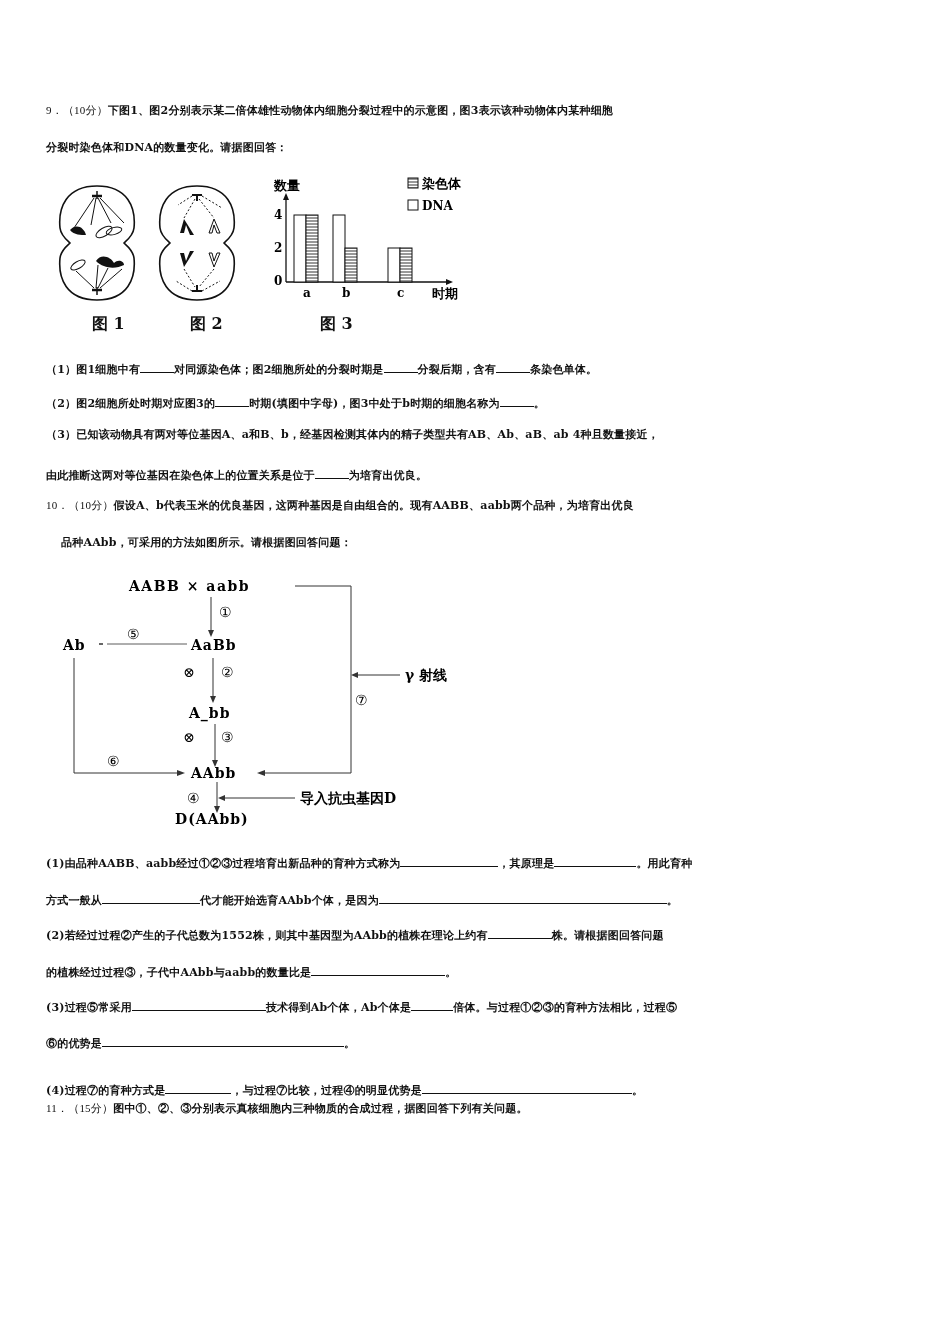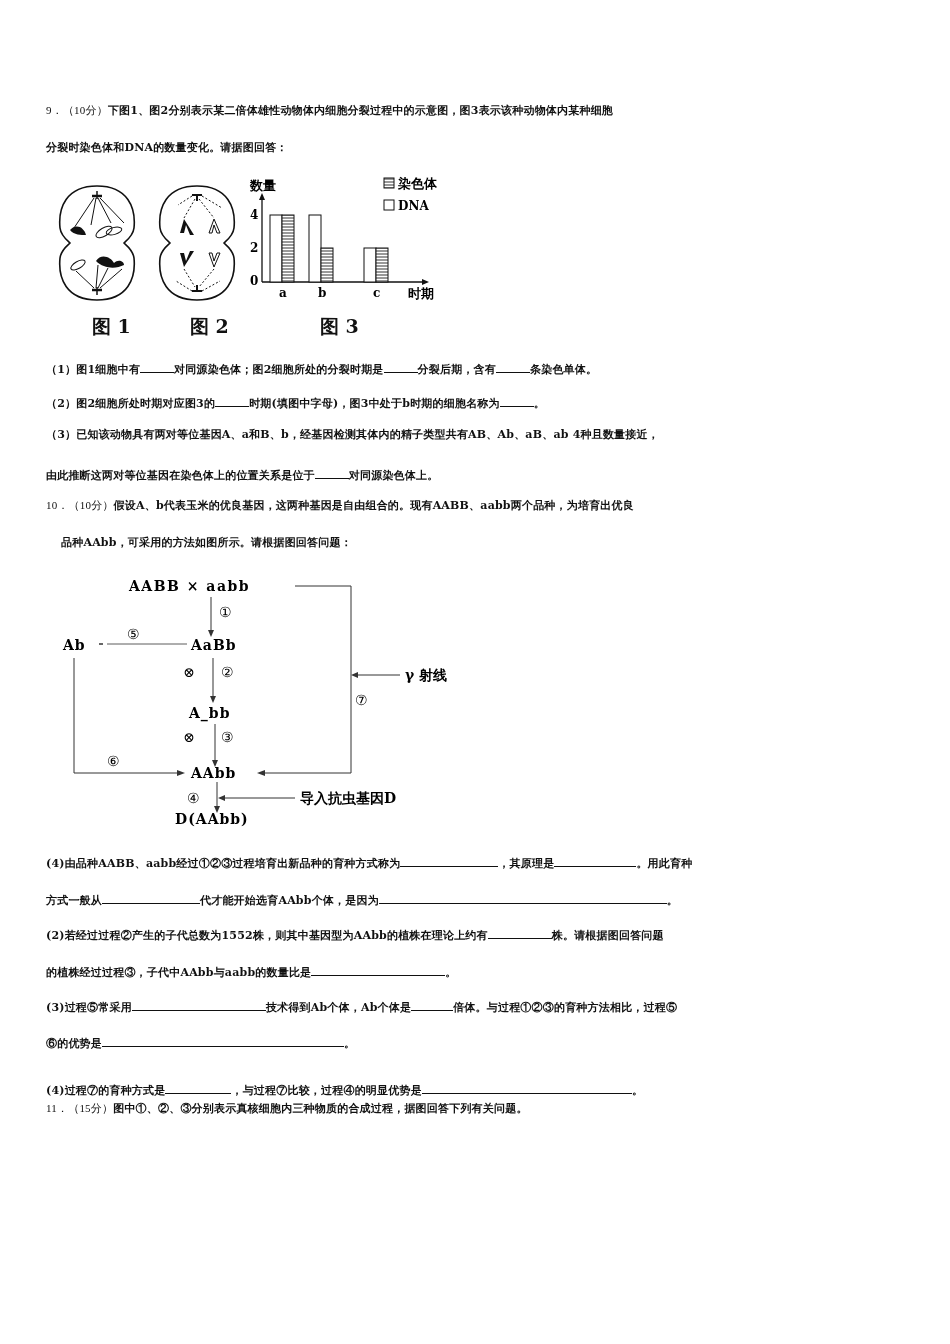--- a/index.html
+++ b/index.html
@@ -3,21 +3,21 @@
 <meta charset="utf-8">
 <style>
   html, body { margin: 0; padding: 0; background: #ffffff; }
   body { width: 950px; height: 1344px; position: relative; overflow: hidden;
          font-family: "DejaVu Serif", "Liberation Serif", serif; color: #111; }
   .line { position: absolute; left: 46px; font-size: 11px; white-space: nowrap; font-weight: bold; letter-spacing: 0.2px; }
   .line .num { font-weight: normal; font-family: "Liberation Serif", serif; }
   .blank { display: inline-block; border-bottom: 1px solid #111; height: 14px; vertical-align: baseline; }
   .fig { position: absolute; }
   .fig svg { display: block; }
-  .caption { position: absolute; font-size: 19px; font-weight: bold; font-family: "DejaVu Serif", serif; }
+  .caption { position: absolute; font-size: 16px; font-weight: bold; font-family: "DejaVu Serif", serif; }
 </style>
 </head>
 <body>
 
 <div class="line" style="top:103px;">
   <span class="num">9．（10分）</span><span>下图1、图2分别表示某二倍体雄性动物体内细胞分裂过程中的示意图，图3表示该种动物体内某种细胞</span>
 </div>
 <div class="line" style="top:140px;">分裂时染色体和DNA的数量变化。请据图回答：</div>
 
 <div class="fig" style="left:56px;top:183px;">
@@ -60,21 +60,21 @@
     <line x1="28" y1="86" x2="39" y2="104" stroke="#111" stroke-width="1" stroke-dasharray="2,2"></line>
     <line x1="58" y1="86" x2="43" y2="104" stroke="#111" stroke-width="1" stroke-dasharray="2,2"></line>
     <line x1="36" y1="108" x2="20" y2="98" stroke="#111" stroke-width="1" stroke-dasharray="2,2"></line>
     <line x1="46" y1="108" x2="64" y2="98" stroke="#111" stroke-width="1" stroke-dasharray="2,2"></line>
     <line x1="41" y1="102" x2="41" y2="108" stroke="#111" stroke-width="2"></line>
     <line x1="36" y1="108" x2="46" y2="108" stroke="#111" stroke-width="2"></line>
   </svg>
 </div>
 <div class="caption" style="left:190px;top:314px;">图 2</div>
 
-<div class="fig" style="left:244px;top:172px;text-align:center;">
+<div class="fig" style="left:268px;top:172px;text-align:center;">
   <svg width="210" height="135" viewBox="0 0 210 135">
     <defs>
       <pattern id="stripes" width="4" height="3" patternUnits="userSpaceOnUse">
         <rect width="4" height="3" fill="#fff"></rect>
         <line x1="0" y1="1" x2="4" y2="1" stroke="#333" stroke-width="1"></line>
       </pattern>
     </defs>
     <text x="6" y="18" font-size="13" font-weight="bold" font-family="DejaVu Sans, sans-serif">数量</text>
     <line x1="18" y1="24" x2="18" y2="110" stroke="#111" stroke-width="1.3"></line>
     <polygon points="15,28 18,21 21,28" fill="#111"></polygon>
@@ -105,21 +105,21 @@
 <div class="caption" style="left:320px;top:314px;">图 3</div>
 
 <div class="line" style="top:358px;">
   <span>（1）图1细胞中有</span><span class="blank" style="width:34px;"></span><span>对同源染色体；图2细胞所处的分裂时期是</span><span class="blank" style="width:34px;"></span><span>分裂后期，含有</span><span class="blank" style="width:34px;"></span><span>条染色单体。</span>
 </div>
 <div class="line" style="top:392px;">
   <span>（2）图2细胞所处时期对应图3的</span><span class="blank" style="width:34px;"></span><span>时期(填图中字母)，图3中处于b时期的细胞名称为</span><span class="blank" style="width:34px;"></span><span>。</span>
 </div>
 <div class="line" style="top:427px;">（3）已知该动物具有两对等位基因A、a和B、b，经基因检测其体内的精子类型共有AB、Ab、aB、ab 4种且数量接近，</div>
 <div class="line" style="top:464px;">
-  <span>由此推断这两对等位基因在染色体上的位置关系是位于</span><span class="blank" style="width:34px;"></span><span>对同源染色体上。</span>
+  <span>由此推断这两对等位基因在染色体上的位置关系是位于</span><span class="blank" style="width:34px;"></span><span>为培育出优良。</span>
 </div>
 
 <div class="line" style="top:498px;">
   <span class="num">10．（10分）</span><span>假设A、b代表玉米的优良基因，这两种基因是自由组合的。现有AABB、aabb两个品种，为培育出优良</span>
 </div>
 <div class="line" style="top:535px;margin-left:15px;">品种AAbb，可采用的方法如图所示。请根据图回答问题：</div>
 
 <div class="fig" style="left:55px;top:572px;">
   <svg width="420" height="260" viewBox="0 0 420 260" font-family="DejaVu Serif, serif">
     <text x="74" y="19" font-size="14" font-weight="bold" letter-spacing="1.5">AABB  ×  aabb</text>
@@ -157,21 +157,21 @@
     <polygon points="159,234 162,241 165,234" fill="#333"></polygon>
     <text x="132" y="231" font-size="14">④</text>
     <line x1="166" y1="226" x2="240" y2="226" stroke="#333" stroke-width="1"></line>
     <polygon points="170,223 163,226 170,229" fill="#333"></polygon>
     <text x="245" y="231" font-size="14" font-weight="bold">导入抗虫基因D</text>
     <text x="120" y="252" font-size="14" font-weight="bold" letter-spacing="1">D(AAbb)</text>
   </svg>
 </div>
 
 <div class="line" style="top:852px;">
-  <span>(4)由品种AABB、aabb经过①②③过程培育出新品种的育种方式称为</span><span class="blank" style="width:98px;"></span><span>，其原理是</span><span class="blank" style="width:82px;"></span><span>。用此育种</span>
+  <span>(1)由品种AABB、aabb经过①②③过程培育出新品种的育种方式称为</span><span class="blank" style="width:98px;"></span><span>，其原理是</span><span class="blank" style="width:82px;"></span><span>。用此育种</span>
 </div>
 <div class="line" style="top:889px;">
   <span>方式一般从</span><span class="blank" style="width:98px;"></span><span>代才能开始选育AAbb个体，是因为</span><span class="blank" style="width:288px;"></span><span>。</span>
 </div>
 <div class="line" style="top:924px;">
   <span>(2)若经过过程②产生的子代总数为1552株，则其中基因型为AAbb的植株在理论上约有</span><span class="blank" style="width:64px;"></span><span>株。请根据图回答问题</span>
 </div>
 <div class="line" style="top:961px;">
   <span>的植株经过过程③，子代中AAbb与aabb的数量比是</span><span class="blank" style="width:134px;"></span><span>。</span>
 </div>

